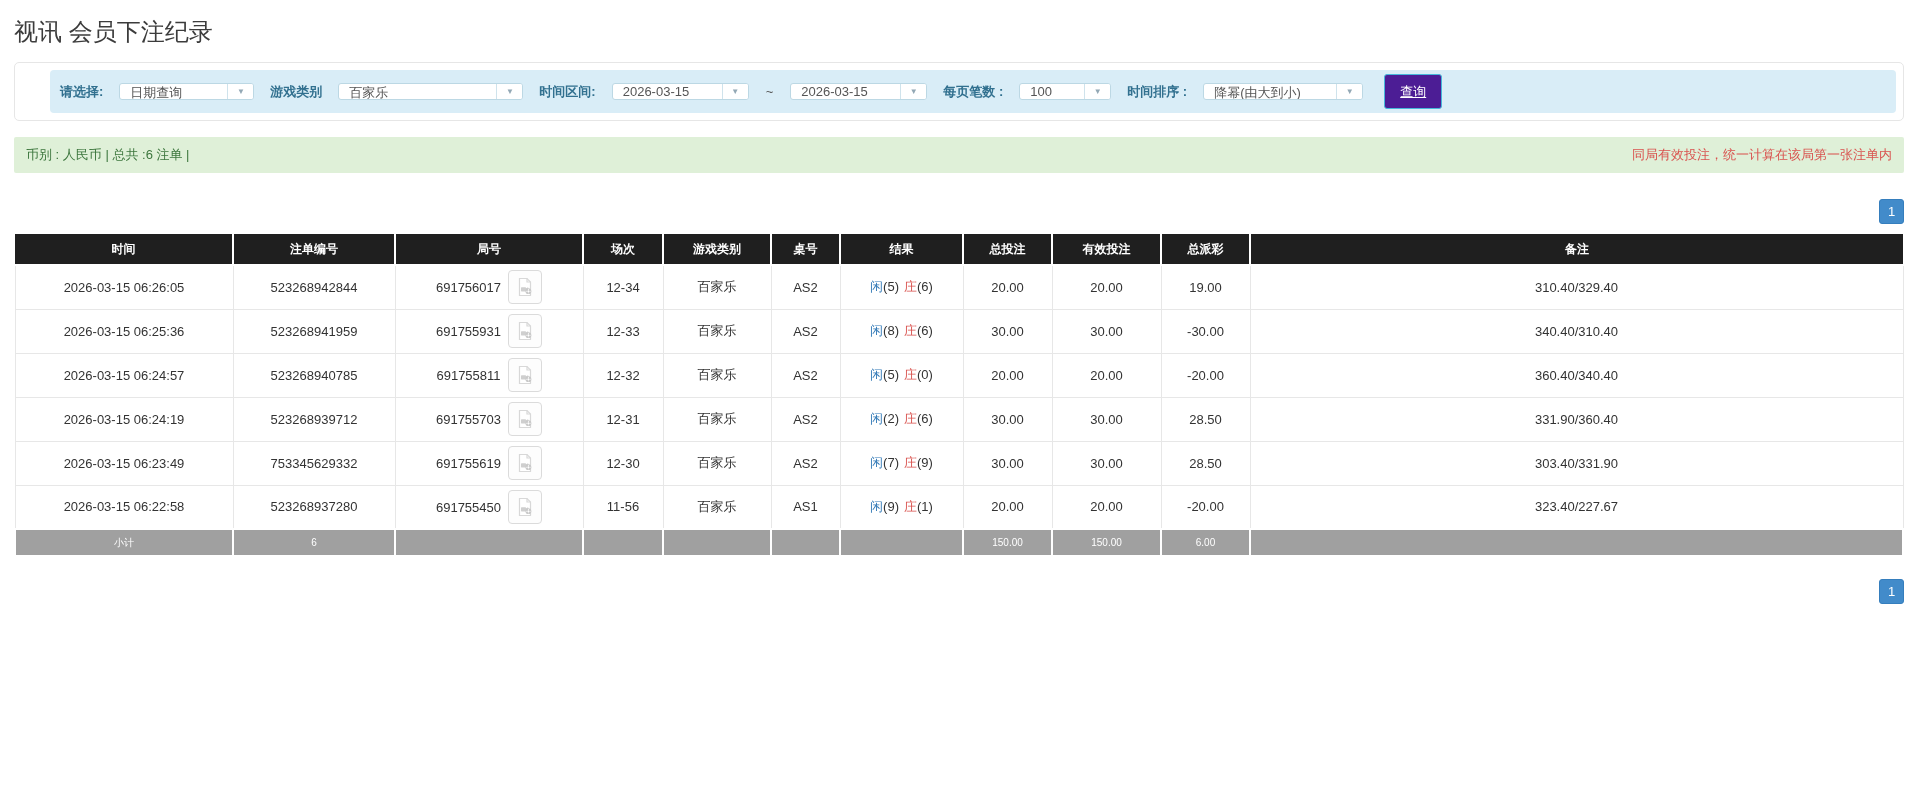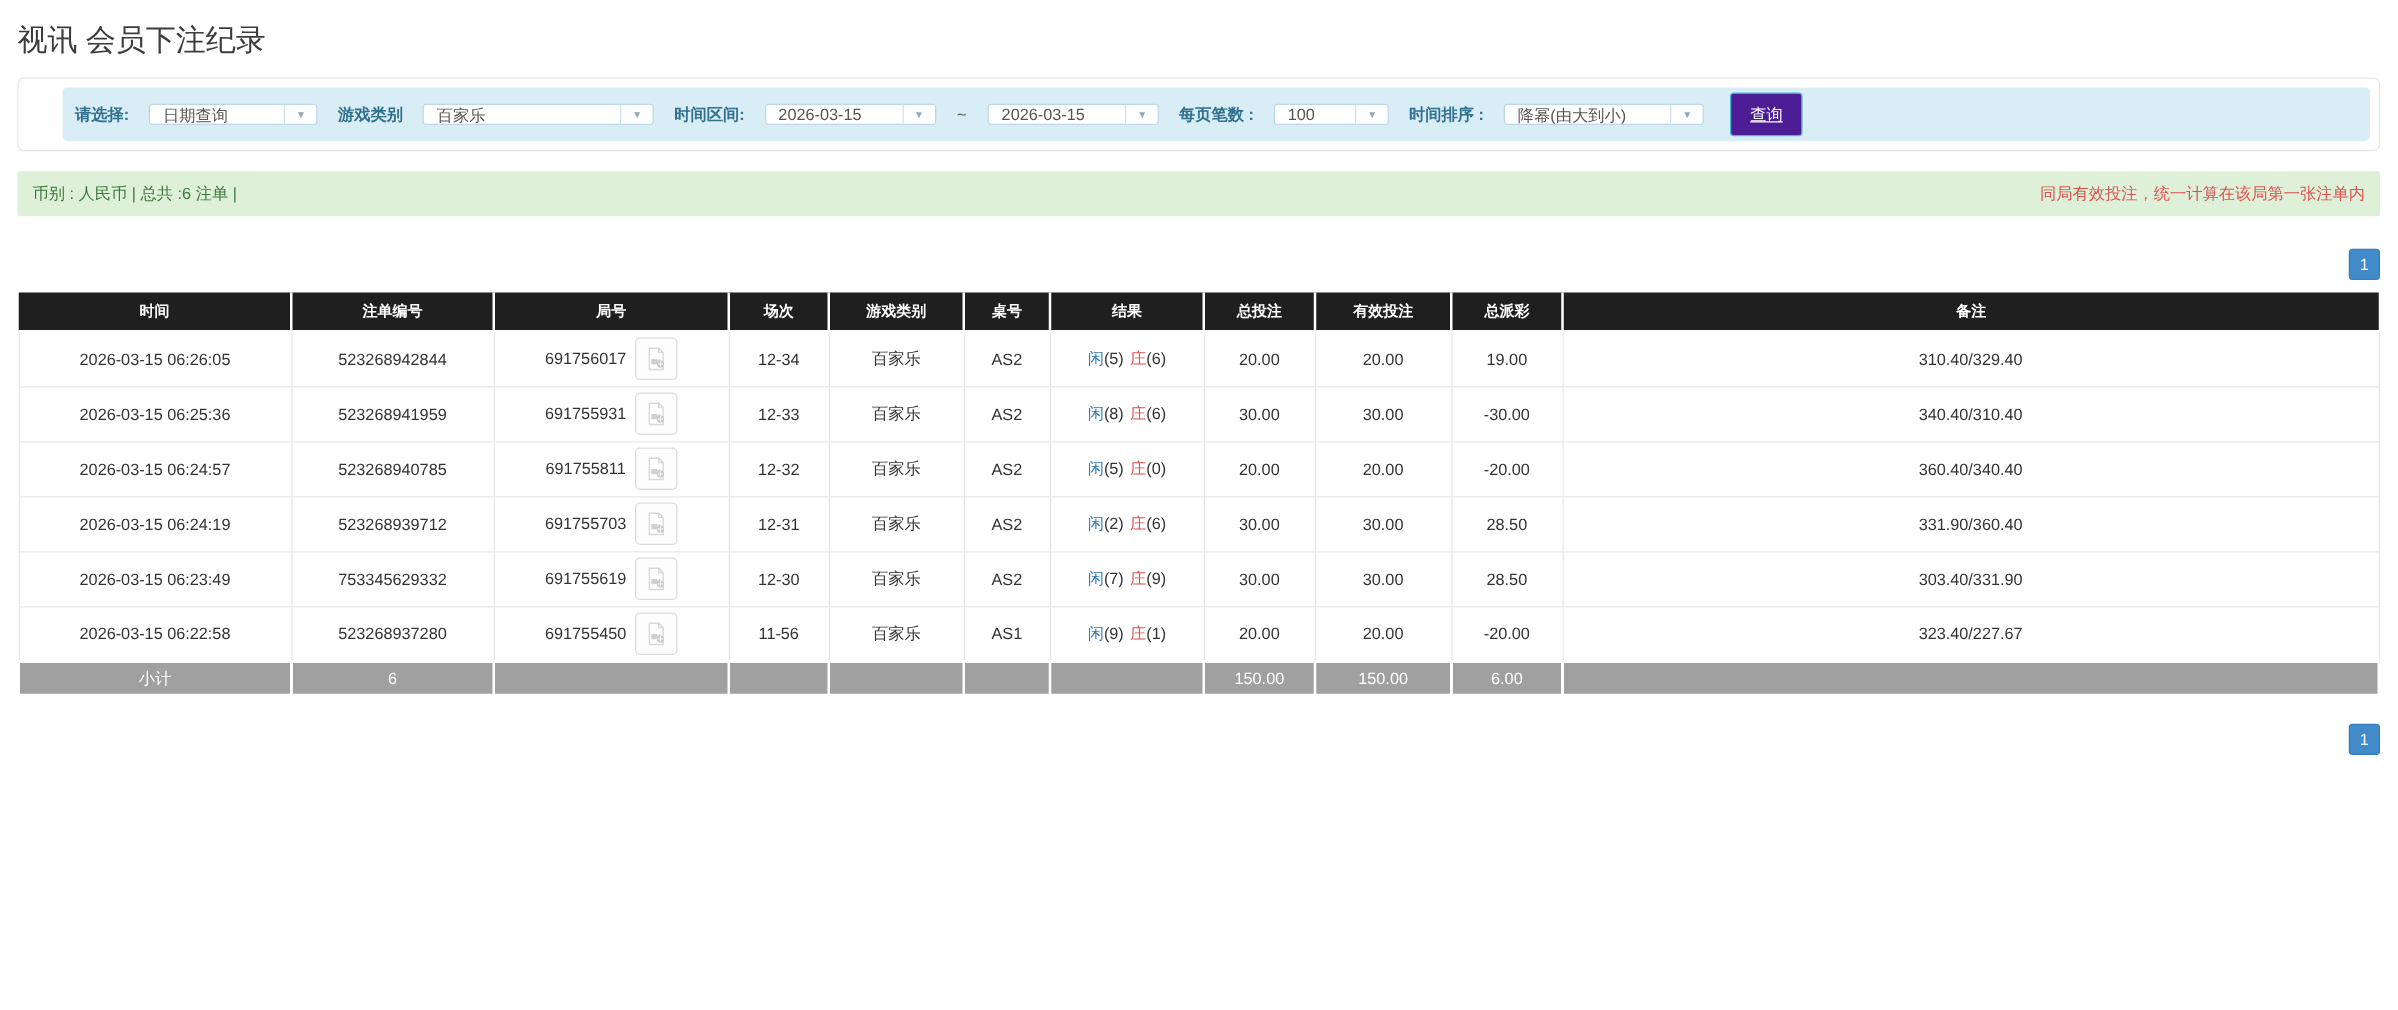--- a/index.html
+++ b/index.html
@@ -163,21 +163,21 @@
     align-items: center;
     justify-content: center;
     vertical-align: middle;
     cursor: pointer;
     padding: 0;
   }
   .summary-row td {
     background: #a0a0a0;
     color: #fff;
     height: 27px;
-    font-size: 13px;
+    font-size: 10px;
     border: 2px solid #fff;
   }
 </style>
 </head>
 <body>
 
 <div class="page">
 
   <h1 class="page-title">视讯 会员下注纪录</h1>
 

